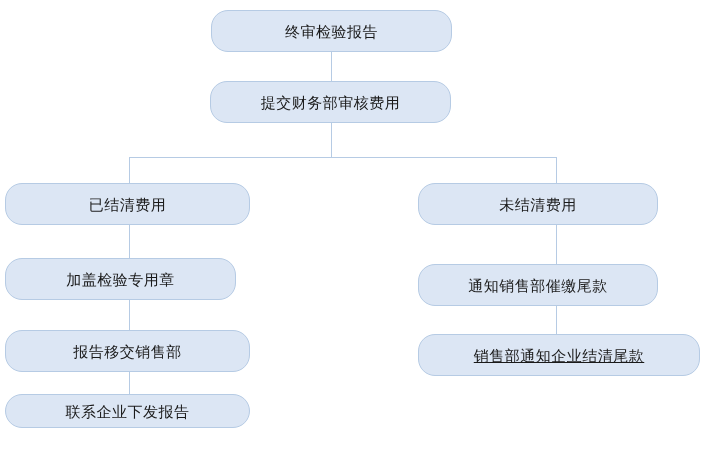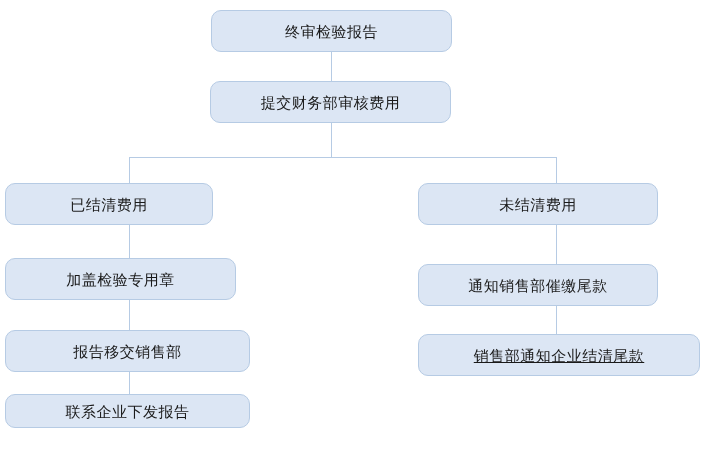--- a/index.html
+++ b/index.html
@@ -17,21 +17,21 @@
     position: relative;
     width: 706px;
     height: 449px;
     background: #ffffff;
   }
   .node {
     position: absolute;
     box-sizing: border-box;
     background: #dce6f4;
     border: 1px solid #b6cbe4;
-    border-radius: 10px;
+    border-radius: 17px;
     display: flex;
     align-items: center;
     justify-content: center;
     color: #1a1a1a;
     font-size: 15px;
     letter-spacing: 0.5px;
     line-height: 1;
     z-index: 2;
     user-select: none;
   }
@@ -64,21 +64,21 @@
   <div class="edge edge-v" style="left:556px; top:306px; height:28px;"></div>
 
   <div class="node" style="left:211px; top:10px; width:241px; height:42px;">
     <span class="node-label">终审检验报告</span>
   </div>
 
   <div class="node" style="left:210px; top:81px; width:241px; height:42px;text-align:right;">
     <span class="node-label">提交财务部审核费用</span>
   </div>
 
-  <div class="node" style="left:5px; top:183px; width:208px; height:42px;">
+  <div class="node" style="left:5px; top:183px; width:245px; height:42px;">
     <span class="node-label">已结清费用</span>
   </div>
 
   <div class="node" style="left:5px; top:258px; width:231px; height:42px;">
     <span class="node-label">加盖检验专用章</span>
   </div>
 
   <div class="node" style="left:5px; top:330px; width:245px; height:42px;text-align:right;">
     <span class="node-label">报告移交销售部</span>
   </div>

